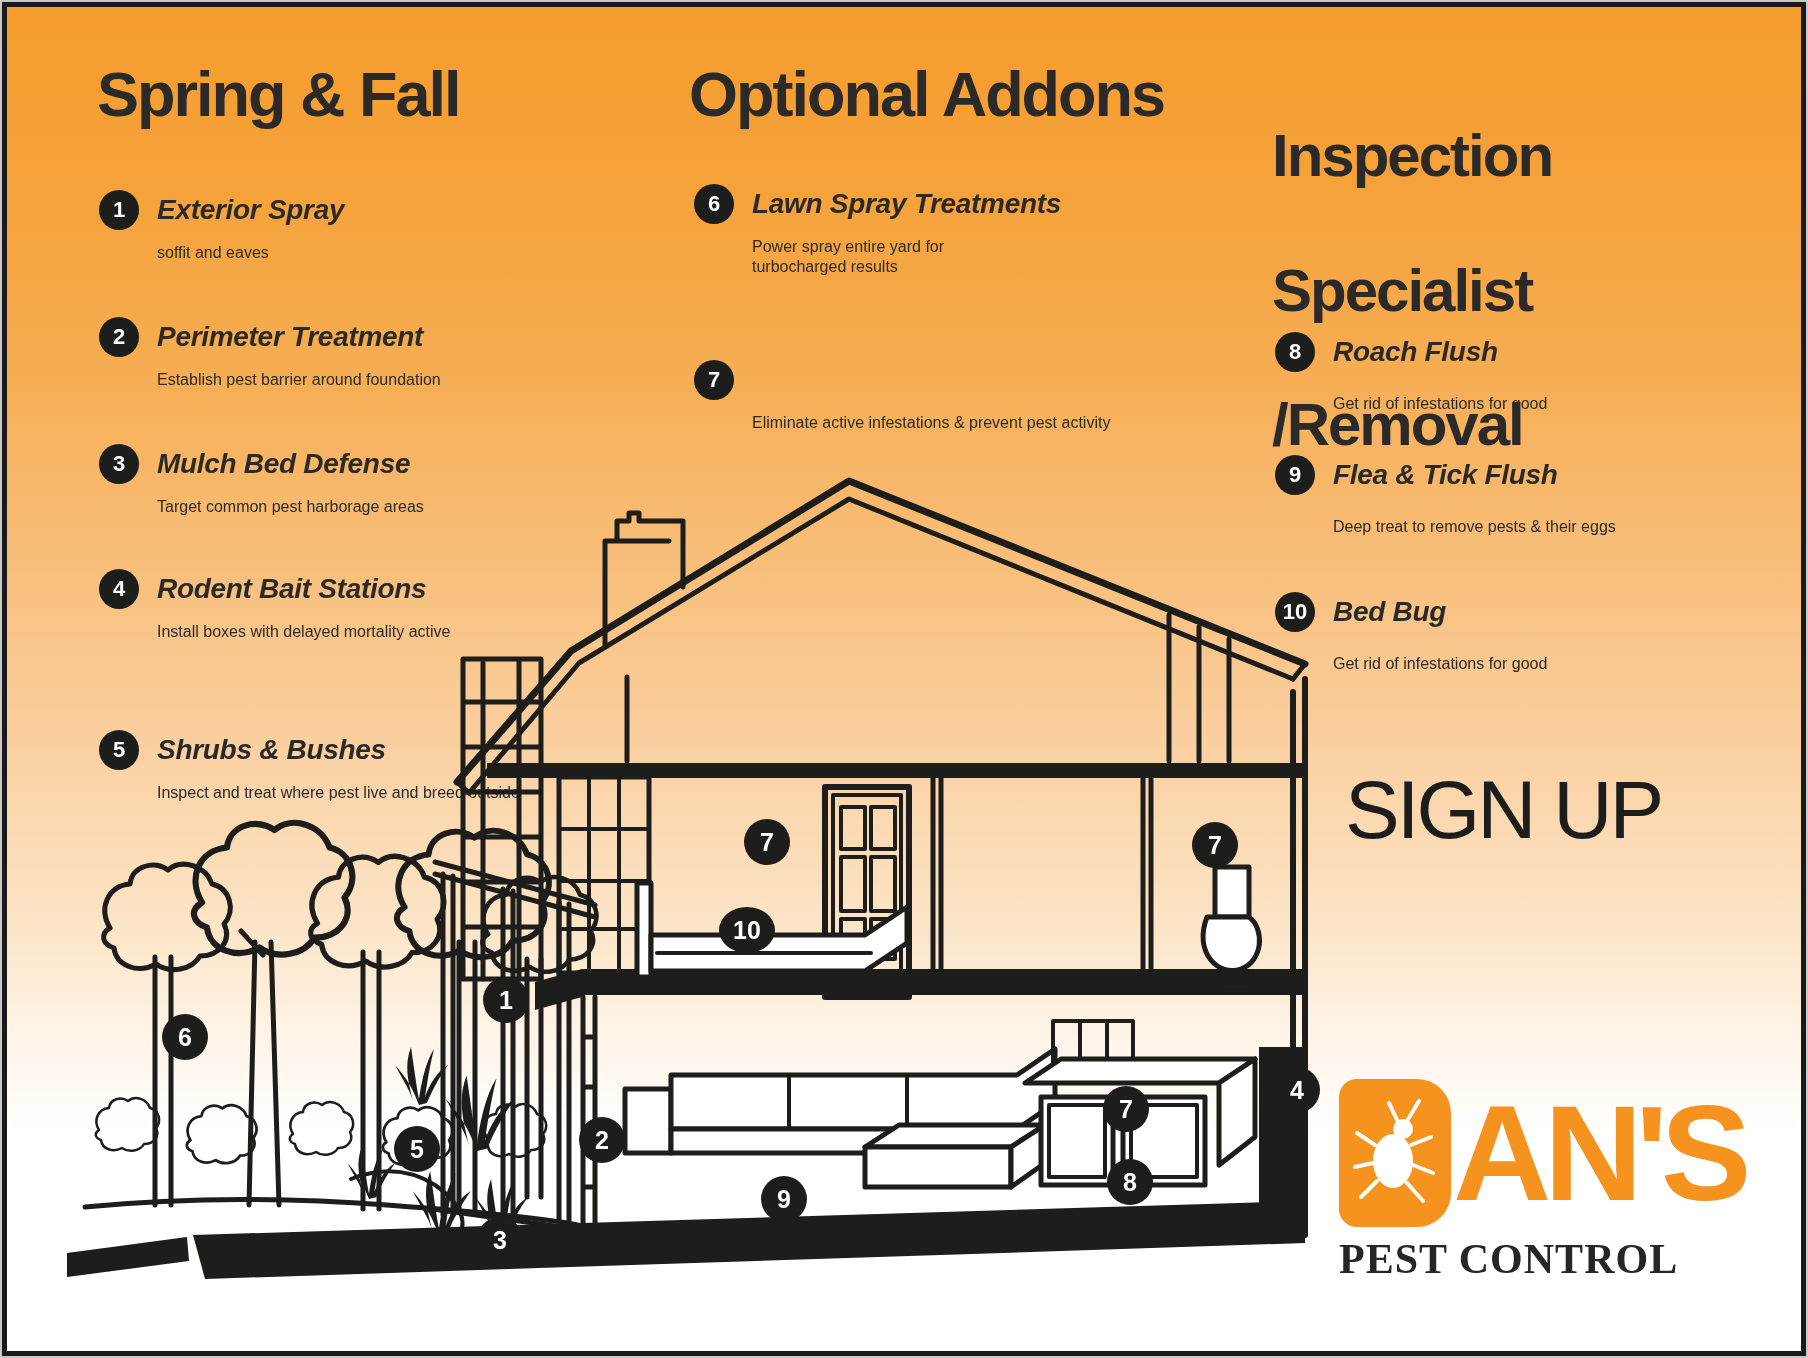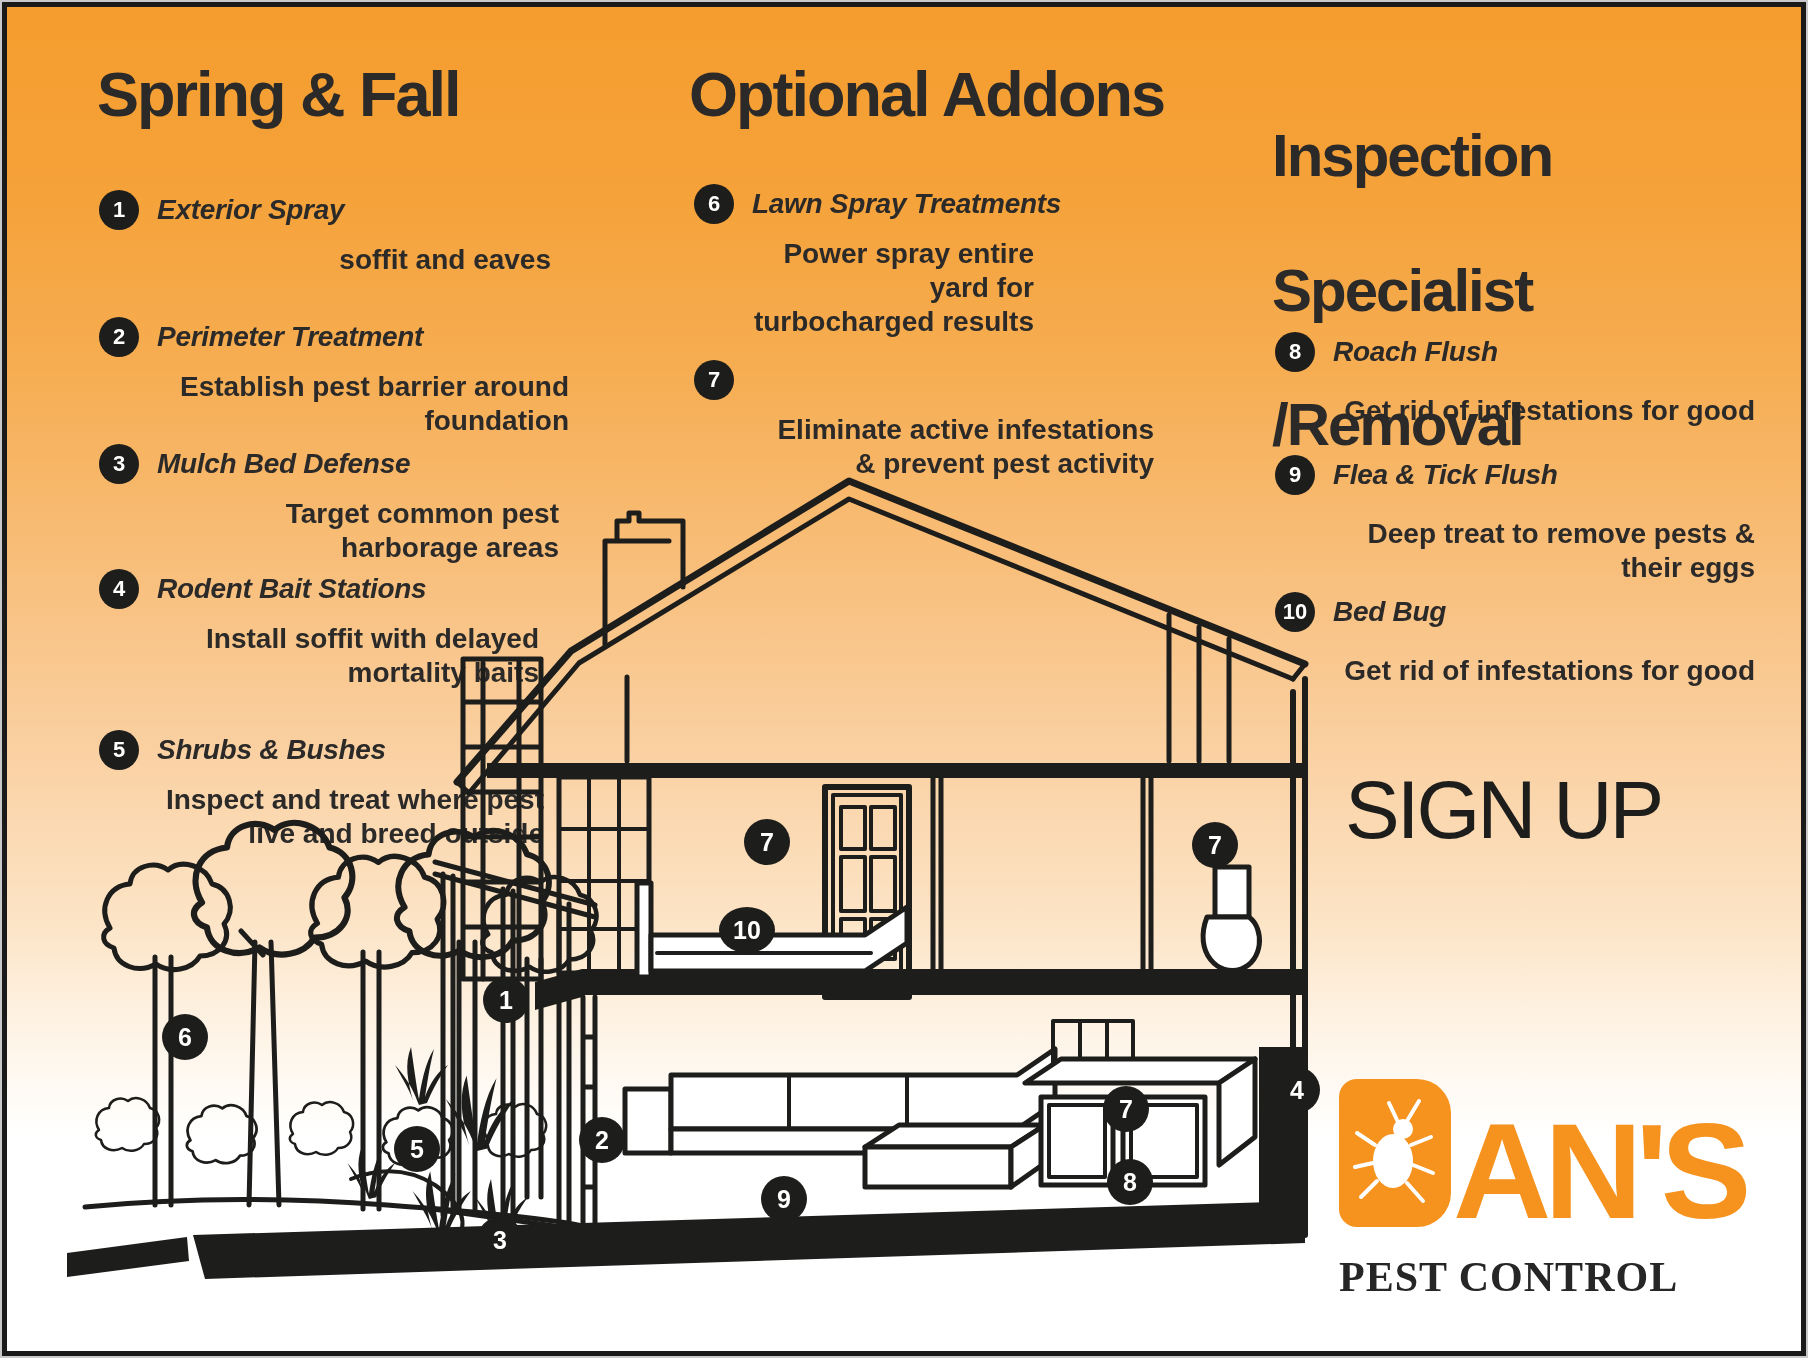--- a/index.html
+++ b/index.html
@@ -7,30 +7,30 @@
     position:relative;width:1794px;height:1344px;margin:2px auto;
     border:5px solid #1a1a1a;box-shadow:0 0 0 3px #c9c9c9;overflow:hidden;
     background:linear-gradient(180deg,#f59d2e 0%,#f5a23a 14%,#f6ad52 27%,#f8bf7c 42%,#fad0a1 55%,#fce4c6 68%,#fef3e5 76%,#ffffff 84%,#ffffff 100%);
   }
   .heading{position:absolute;color:#2b2a29;font-weight:700;font-size:63px;letter-spacing:-2px;line-height:1.12;white-space:pre-line;}
   .item{position:absolute;color:#2b2a29;}
   .item-head{display:flex;align-items:center;gap:18px;}
   .badge{flex:0 0 auto;min-width:40px;height:40px;border-radius:50%;background:#1d1d1b;color:#ffffff;
          display:flex;align-items:center;justify-content:center;font-size:22px;font-weight:700;}
   .item-title{font-size:28px;font-weight:700;letter-spacing:-0.3px;font-style:italic;}
-  .item-desc{margin:13px 0 0 58px;font-size:28px;font-weight:700;line-height:1.22;text-align:right;}
+  .item-desc{margin:13px 0 0 58px;font-size:16px;font-weight:400;line-height:1.22;}
   .col-right .item-desc{margin-top:22px;}
   .signup{position:absolute;left:1338px;top:762px;color:#1d1d1b;}
   .signup-line1{font-size:82px;font-weight:400;letter-spacing:-3px;line-height:1.0;}
   .signup-line2{font-size:35px;font-weight:700;letter-spacing:-0.5px;line-height:1.0;margin-top:2px;}
   .logo{position:absolute;left:1332px;top:1072px;}
   .logo-row{display:flex;align-items:flex-start;}
   .logo-d{width:112px;height:148px;background:#f6921e;border-radius:18px 34px 34px 18px;
           display:flex;align-items:center;justify-content:center;}
-  .logo-rest{font-size:136px;font-weight:700;color:#f6921e;letter-spacing:-7px;line-height:148px;margin-left:2px;margin-top:18px;}
+  .logo-rest{font-size:136px;font-weight:700;color:#f6921e;letter-spacing:-7px;line-height:148px;margin-left:2px;}
   .logo-sub{font-family:"Liberation Serif",serif;font-size:42px;font-weight:700;color:#262626;
             letter-spacing:1px;margin-top:8px;}
   .house-svg{position:absolute;left:60px;top:430px;width:1290px;height:880px;}
   .hm{position:absolute;width:46px;height:46px;border-radius:50%;background:#1d1d1b;color:#fff;
       display:flex;align-items:center;justify-content:center;font-size:25px;font-weight:700;z-index:6;}
   .hm-wide{width:56px;}
 </style>
 </head>
 <body>
 
@@ -63,21 +63,21 @@
       <span class="badge">3</span>
       <span class="item-title">Mulch Bed Defense</span>
     </div>
     <p class="item-desc">Target common pest harborage areas</p>
   </div>
   <div class="item" style="left:92px;top:562px;width:440px;">
     <div class="item-head">
       <span class="badge">4</span>
       <span class="item-title">Rodent Bait Stations</span>
     </div>
-    <p class="item-desc">Install soffit with delayed mortality baits</p>
+    <p class="item-desc">Install boxes with delayed mortality active</p>
   </div>
   <div class="item" style="left:92px;top:723px;width:445px;">
     <div class="item-head">
       <span class="badge">5</span>
       <span class="item-title">Shrubs &amp; Bushes</span>
     </div>
     <p class="item-desc">Inspect and treat where pest live and breed outside</p>
   </div>
 
   <div class="item" style="left:687px;top:177px;width:340px;">

